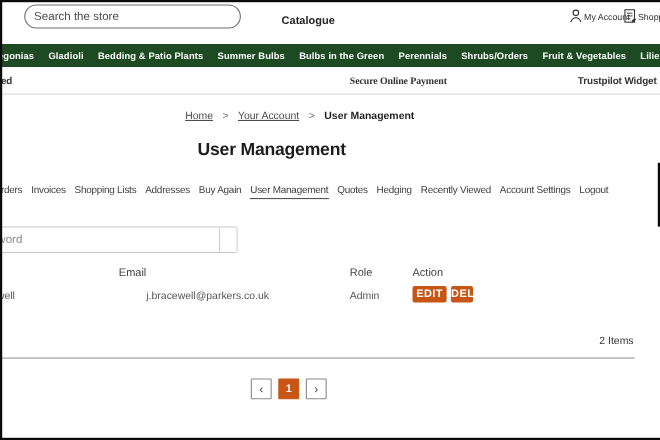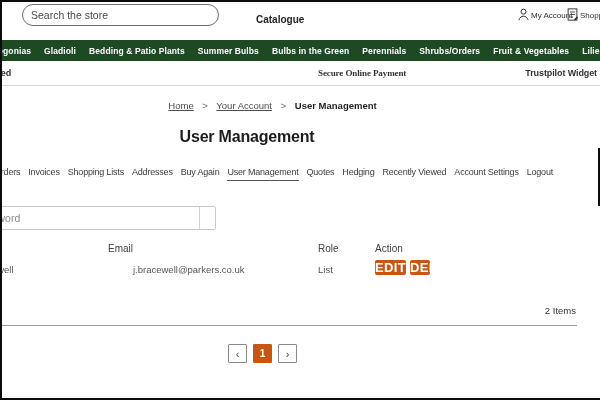--- a/index.html
+++ b/index.html
@@ -78,21 +78,21 @@
     font-family:"Liberation Sans", sans-serif; }
 
   
   .th{ position:absolute; top:243px; font-size:10px; color:#3f3f3f; }
   .th-email{ left:108px; } .th-role{ left:318px; } .th-action{ left:375px; }
   .td{ position:absolute; top:264px; font-size:9.5px; color:#555; white-space:nowrap; }
   .td-name{ left:-35px; }
   .td-email{ left:108px;padding-left:25px; }
   .td-role{ left:318px; }
   .btn-small{ position:absolute; top:260px; height:15px; background:#c75514; color:#fff;
-    border:none; border-radius:2px; font-size:13px; font-weight:bold; letter-spacing:0.4px;
+    border:none; border-radius:2px; font-size:10px; font-weight:bold; letter-spacing:0.4px;
     cursor:pointer; font-family:"Liberation Sans", sans-serif; padding:0; line-height:15px; text-align:center; }
   .btn-edit{ left:375px; width:31px; }
   .btn-delete{ left:410px; width:20px; }
 
   .items-count{ position:absolute; top:305px; right:24px; font-size:9.5px; color:#333; }
   .sep-line{ position:absolute; top:325px; left:0; width:577px; height:1px; background:#9a9a9a; }
 
   
   .pagination{ position:absolute; left:228px; top:344px; display:flex; gap:6px; }
   .page-btn{ width:19px; height:19px; display:flex; align-items:center; justify-content:center;
@@ -180,21 +180,21 @@
     <input class="kw-input" type="text" placeholder="Search by keyword" style="">
     <div class="kw-end"></div>
   </div>
 
   <div class="th th-email">Email</div>
   <div class="th th-role">Role</div>
   <div class="th th-action">Action</div>
 
   <div class="td td-name">J Bracewell</div>
   <div class="td td-email">j.bracewell@parkers.co.uk</div>
-  <div class="td td-role">List</div>
+  <div class="td td-role">Admin</div>
   <button class="btn-small btn-edit">EDIT</button>
   <button class="btn-small btn-delete">DELETE</button>
 
   <div class="items-count">2 Items</div>
   <div class="sep-line"></div>
 
   <div class="pagination">
     <div class="page-btn">‹</div>
     <div class="page-btn current">1</div>
     <div class="page-btn">›</div>

